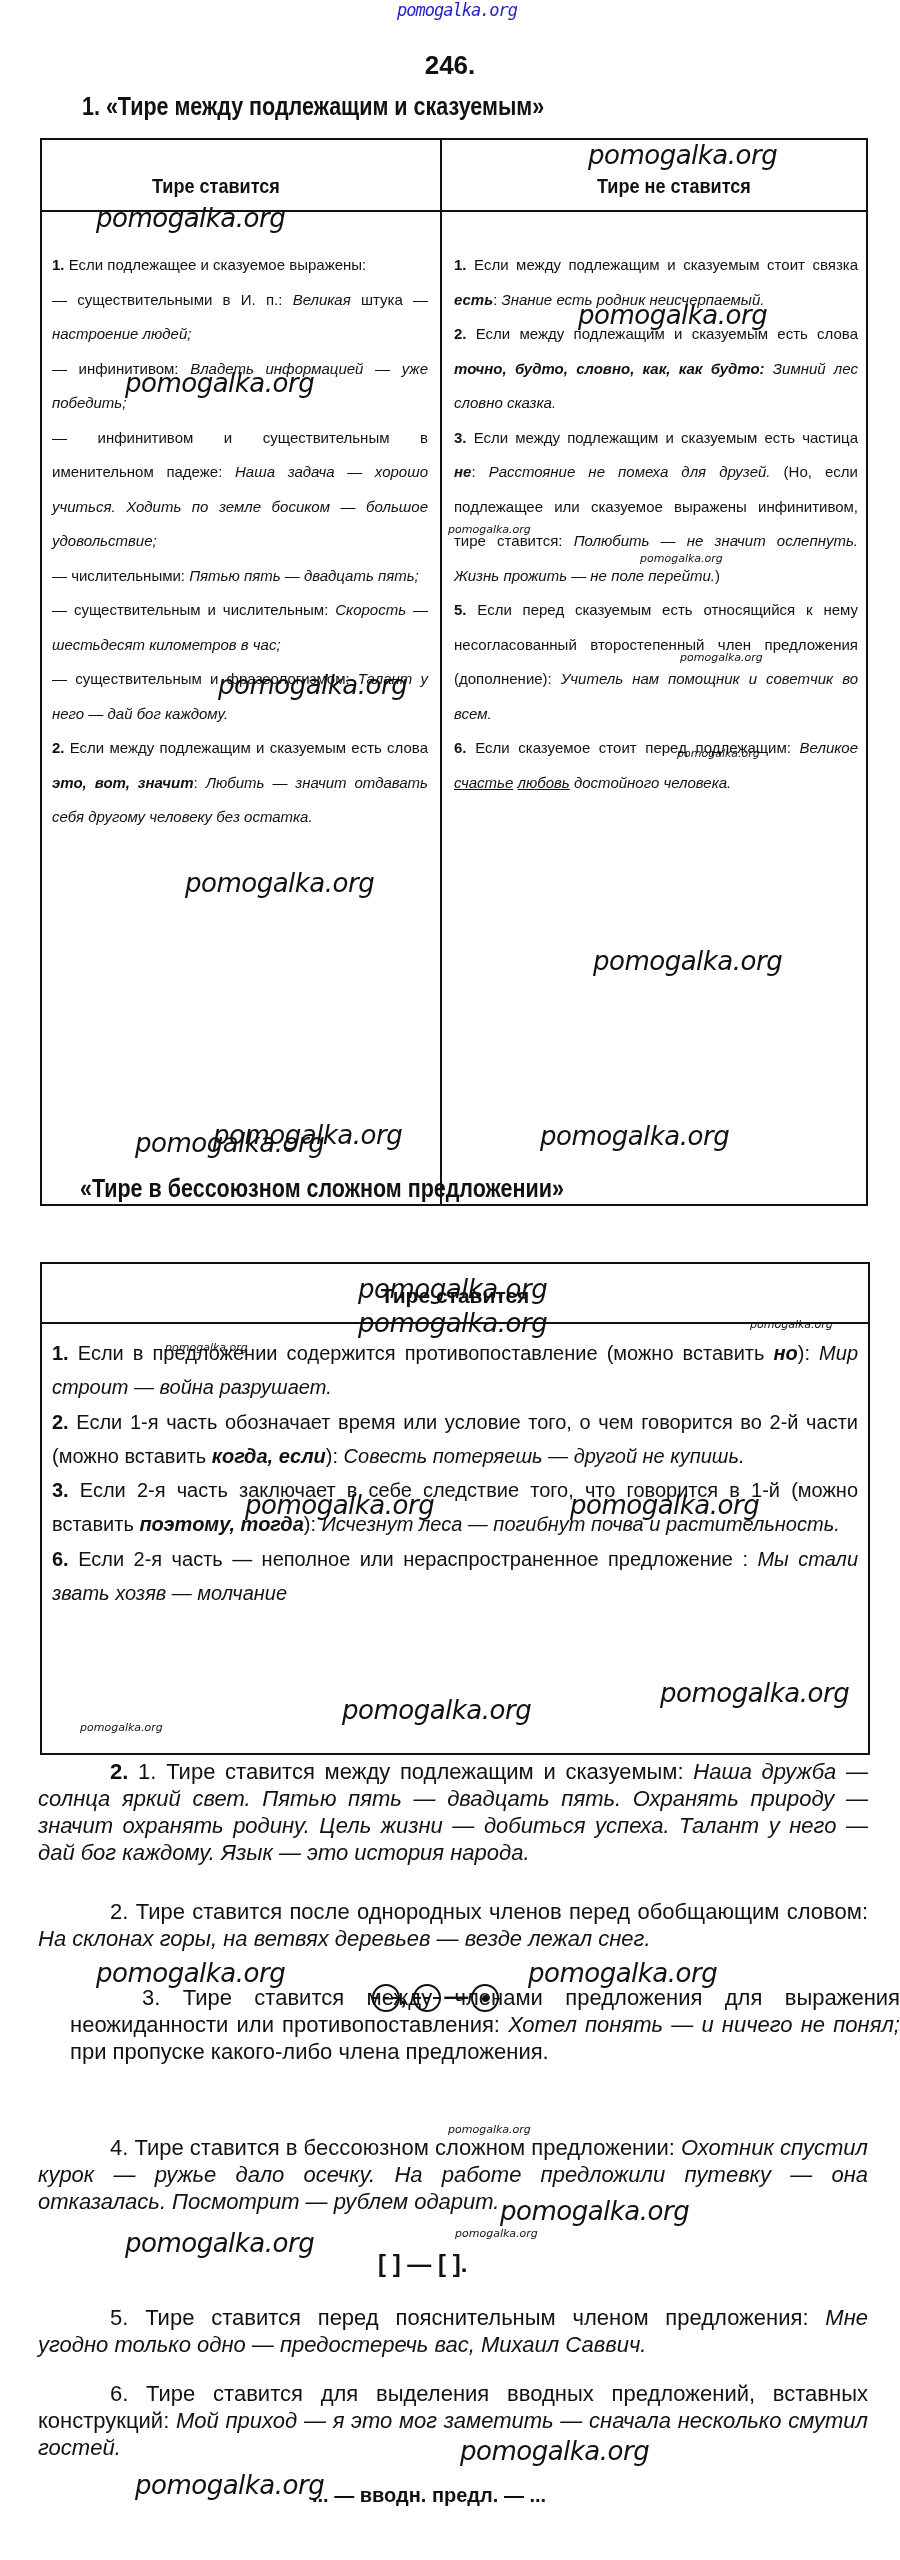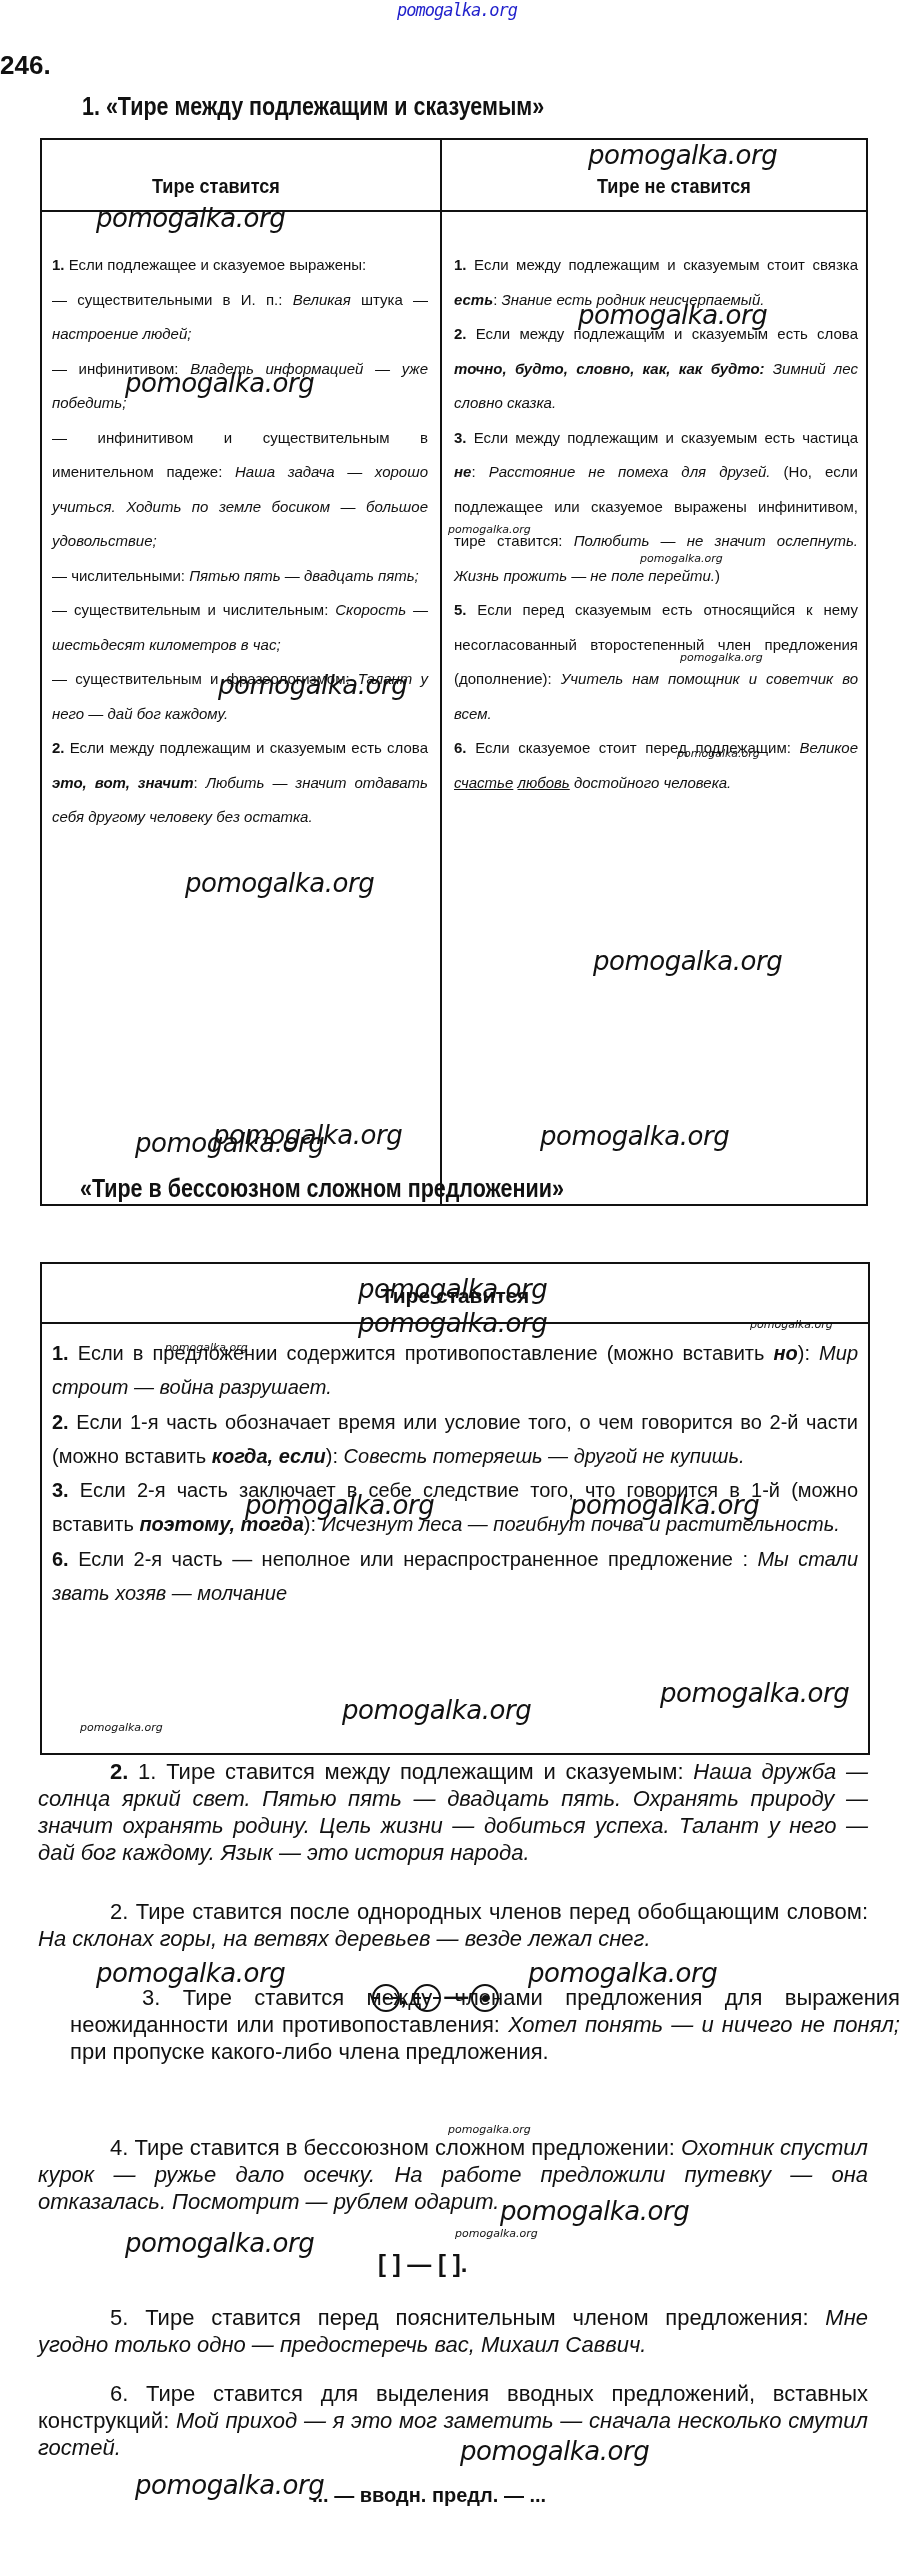--- a/index.html
+++ b/index.html
@@ -6,21 +6,21 @@
   body {
     width: 900px; height: 2560px; position: relative; overflow: hidden;
     font-family: "Liberation Sans", sans-serif; color: #111;
   }
   .wm {
     position: absolute; font-family: "DejaVu Sans", sans-serif; color: #111;
     font-size: 26px; letter-spacing: -0.5px; white-space: nowrap; line-height: 1; font-style: italic;
   }
   .wm.small { font-size: 11px; letter-spacing: 0; }
   .wm.top { font-size: 17px; color: #2222cc; top: 2px; left: 397px; font-family: "DejaVu Sans Mono", monospace; letter-spacing: -1px; }
-  .page-num { position: absolute; top: 50px; left: 0; width: 900px; font-weight: bold; font-size: 26px; }
+  .page-num { position: absolute; top: 50px; left: 0; width: 900px; text-align: center; font-weight: bold; font-size: 26px; }
   .heading { position: absolute; font-weight: bold; font-size: 25px; white-space: nowrap; transform: scaleX(0.86); transform-origin: left top; }
 
   
   .table1 { position: absolute; left: 40px; top: 138px; width: 828px; height: 1068px; border: 2px solid #111; box-sizing: border-box; }
   .table1 .divider-v { position: absolute; left: 398px; top: 0; bottom: 0; width: 2px; background: #111; }
   .table1 .divider-h { position: absolute; left: 0; right: 0; top: 70px; height: 2px; background: #111; }
   .th { position: absolute; top: 34px; font-weight: bold; font-size: 21px; transform: scaleX(0.86); transform-origin: left top; white-space: nowrap; }
   .col { position: absolute; top: 82px; font-size: 15px; line-height: 34.5px; text-align: justify; margin-top: 26px; }
   .col.left { left: 10px; width: 376px; }
   .col.right { left: 412px; width: 404px; }

